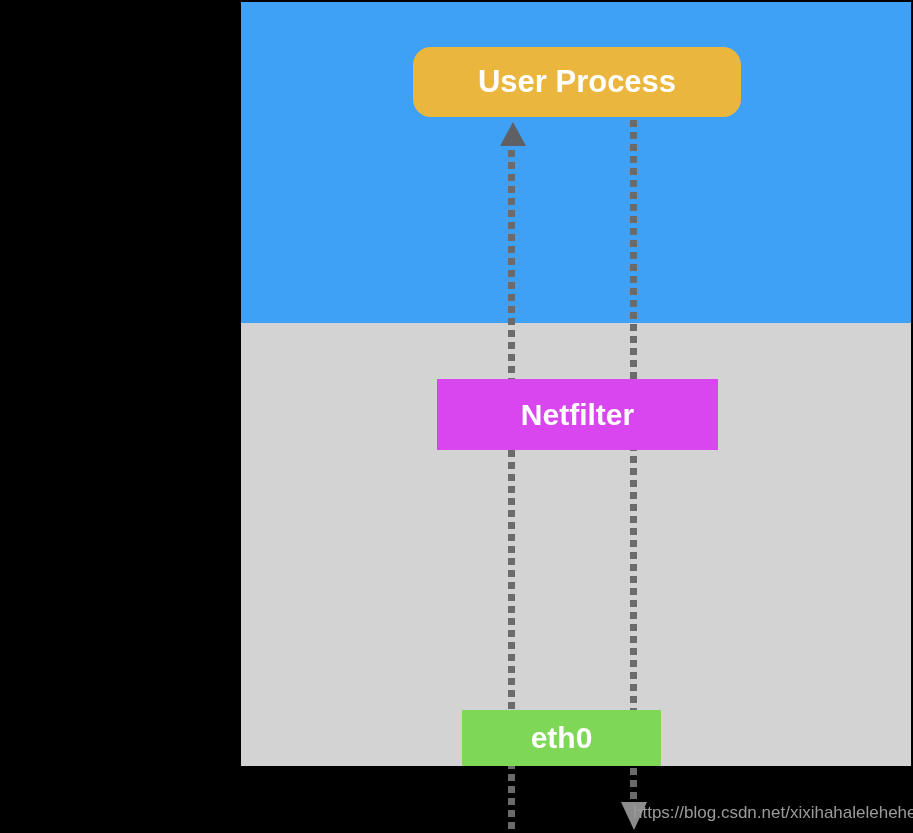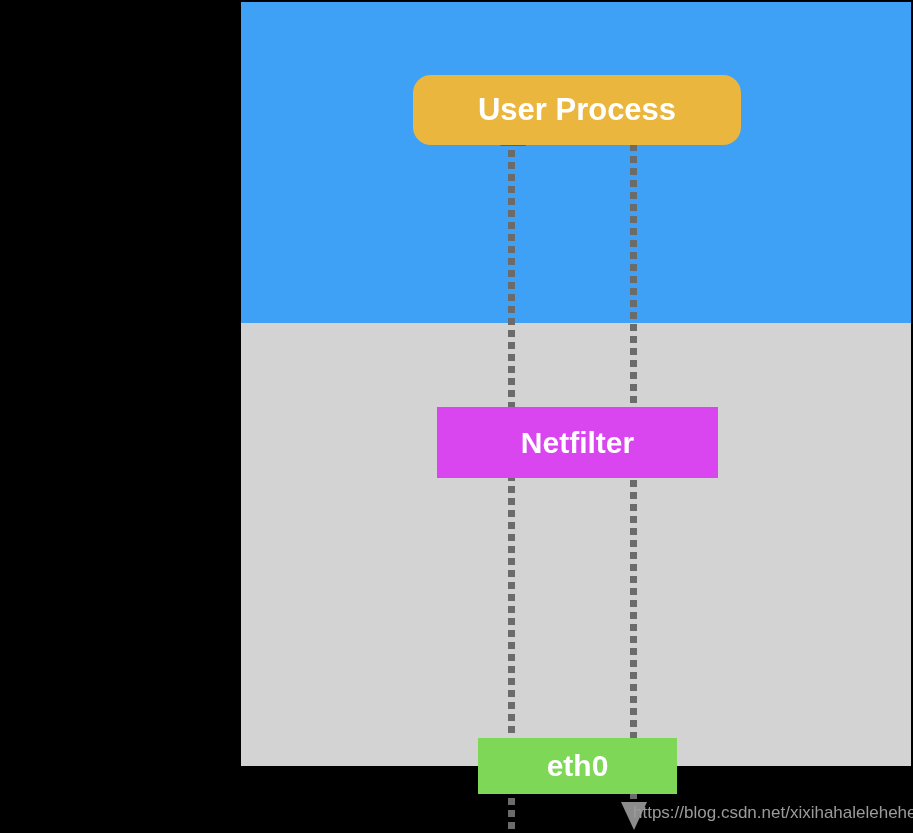--- a/index.html
+++ b/index.html
@@ -71,41 +71,40 @@
     border-top: 28px solid #8c8c8c;
   }
   .node {
     position: absolute;
     z-index: 3;
     display: flex;
     align-items: center;
     justify-content: center;
     color: #ffffff;
     font-weight: bold;
-    margin-top: 28px;
   }
   #user-process-box {
     left: 413px;
     top: 47px;
     width: 328px;
     height: 70px;
     background: #ebb63e;
     border-radius: 18px;
     font-size: 31px;
   }
   #netfilter-box {
     left: 437px;
     top: 379px;
     width: 281px;
     height: 71px;
     background: #d946ef;
     font-size: 30px;
   }
   #eth0-box {
-    left: 478px;
+    left: 462px;
     top: 710px;
     width: 199px;
     height: 56px;
     background: #7ed757;
     font-size: 30px;
   }
   #watermark {
     position: absolute;
     left: 633px;
     top: 803px;

